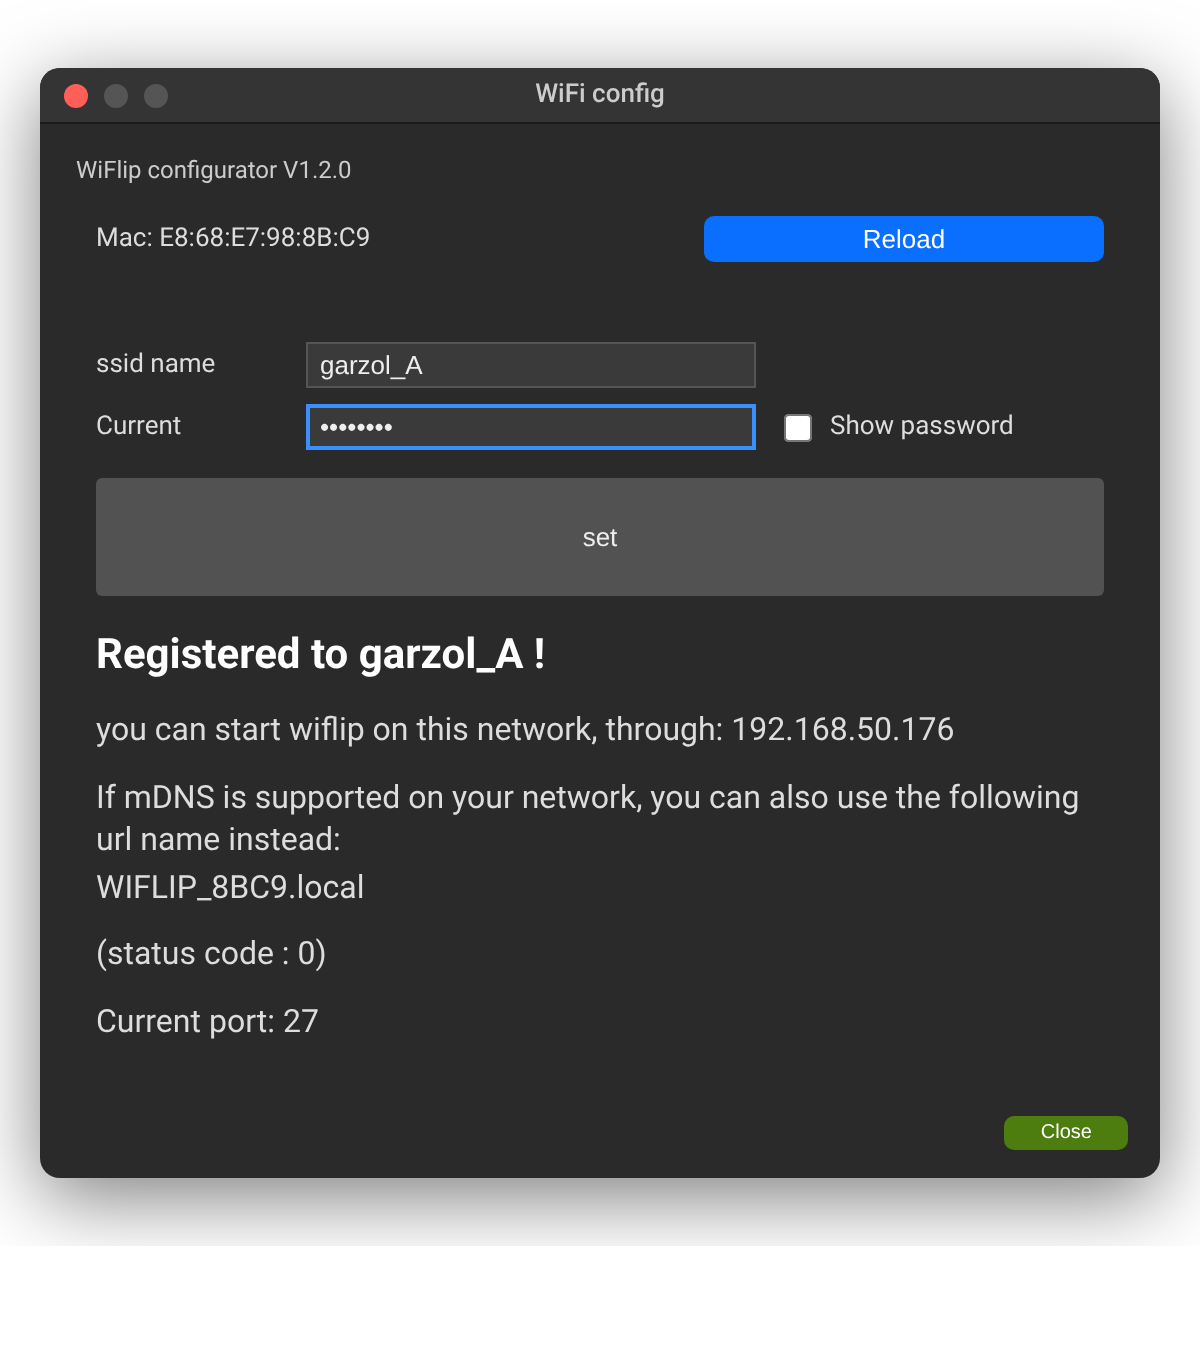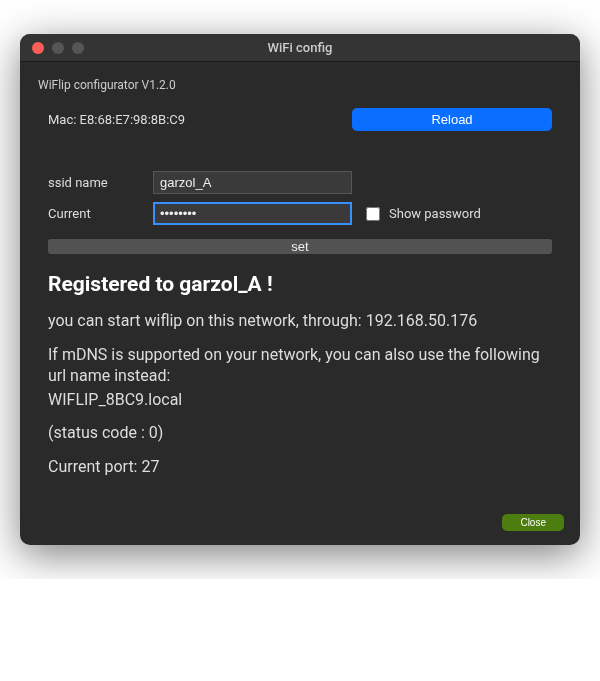--- a/index.html
+++ b/index.html
@@ -89,21 +89,21 @@
     color: #ddd;
     flex-shrink: 0;
   }
   input[type="text"], input[type="password"] {
     background: #3a3a3a;
     border: 1px solid #555;
     border-radius: 0;
     color: #eee;
     font-size: 13px;
     padding: 3px 6px;
-    width: 199px;
+    width: 225px;
     outline: none;
   }
   input.focused {
     border: 2px solid #3a8fff;
     padding: 2px 5px;
   }
   .check-wrap {
     display: flex;
     align-items: center;
     gap: 6px;
@@ -113,21 +113,21 @@
   }
   .check-wrap input[type="checkbox"] {
     width: 14px;
     height: 14px;
     accent-color: #555;
   }
   .btn-set {
     display: block;
     width: 100%;
     margin: 14px 0 18px 0;
-    padding: 0 0;
+    padding: 22px 0;
     background: #525252;
     color: #eee;
     border: none;
     border-radius: 3px;
     font-size: 13px;
     cursor: pointer;
   }
   .status-heading {
     font-size: 21px;
     font-weight: 700;

